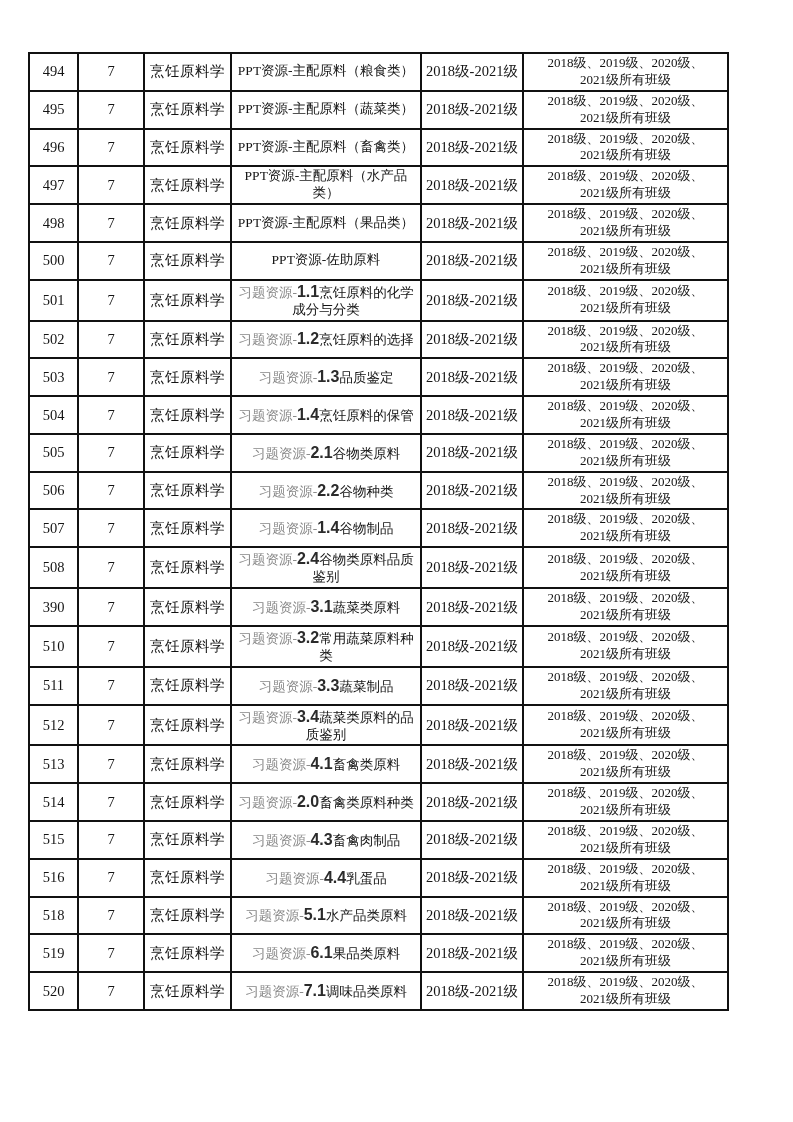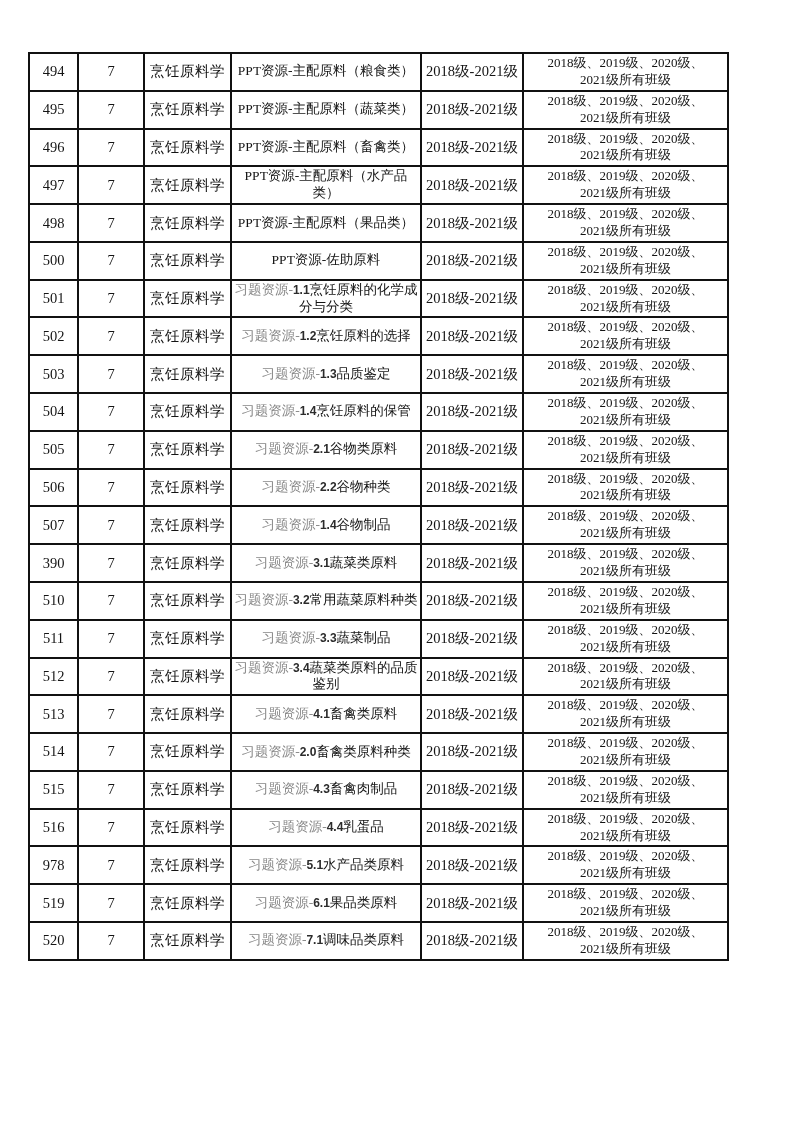--- a/index.html
+++ b/index.html
@@ -30,21 +30,21 @@
   .c-course { font-size: 14.5px; letter-spacing: 0.5px; white-space: nowrap; }
   .c-res { font-size: 13.5px; line-height: 1.25; }
   .c-classes { font-size: 13px; line-height: 1.3; }
   .c-classes span { display: block; }
   
   .c-res .prefix { color: #878787; }
   .c-res b {
     font-family: "Liberation Sans", "DejaVu Sans", sans-serif;
     font-weight: 700;
     color: #2b2b2b;
-    font-size: 12px;
+    font-size: 16px;
   }
 </style>
 </head>
 <body>
 
 <div class="sheet">
   <table class="grid">
     <colgroup>
       <col style="width:49px">
       <col style="width:66px">
@@ -191,20 +191,31 @@
     <td class="c-grade">7</td>
     <td class="c-course">烹饪原料学</td>
     <td class="c-res"><span class="prefix">习题资源-</span><b>1.4</b>谷物制品</td>
     <td class="c-range">2018级-2021级</td>
     <td class="c-classes">
       <span>2018级、2019级、2020级、</span>
       <span>2021级所有班级</span>
     </td>
   </tr>
         <tr>
+    <td class="c-id">508</td>
+    <td class="c-grade">7</td>
+    <td class="c-course">烹饪原料学</td>
+    <td class="c-res"><span class="prefix">习题资源-</span><b>2.4</b>谷物类原料品质鉴别</td>
+    <td class="c-range">2018级-2021级</td>
+    <td class="c-classes">
+      <span>2018级、2019级、2020级、</span>
+      <span>2021级所有班级</span>
+    </td>
+  </tr>
+        <tr>
     <td class="c-id">390</td>
     <td class="c-grade">7</td>
     <td class="c-course">烹饪原料学</td>
     <td class="c-res"><span class="prefix">习题资源-</span><b>3.1</b>蔬菜类原料</td>
     <td class="c-range">2018级-2021级</td>
     <td class="c-classes">
       <span>2018级、2019级、2020级、</span>
       <span>2021级所有班级</span>
     </td>
   </tr>
@@ -279,21 +290,21 @@
     <td class="c-grade">7</td>
     <td class="c-course">烹饪原料学</td>
     <td class="c-res"><span class="prefix">习题资源-</span><b>4.4</b>乳蛋品</td>
     <td class="c-range">2018级-2021级</td>
     <td class="c-classes">
       <span>2018级、2019级、2020级、</span>
       <span>2021级所有班级</span>
     </td>
   </tr>
         <tr>
-    <td class="c-id">978</td>
+    <td class="c-id">518</td>
     <td class="c-grade">7</td>
     <td class="c-course">烹饪原料学</td>
     <td class="c-res"><span class="prefix">习题资源-</span><b>5.1</b>水产品类原料</td>
     <td class="c-range">2018级-2021级</td>
     <td class="c-classes">
       <span>2018级、2019级、2020级、</span>
       <span>2021级所有班级</span>
     </td>
   </tr>
         <tr>

